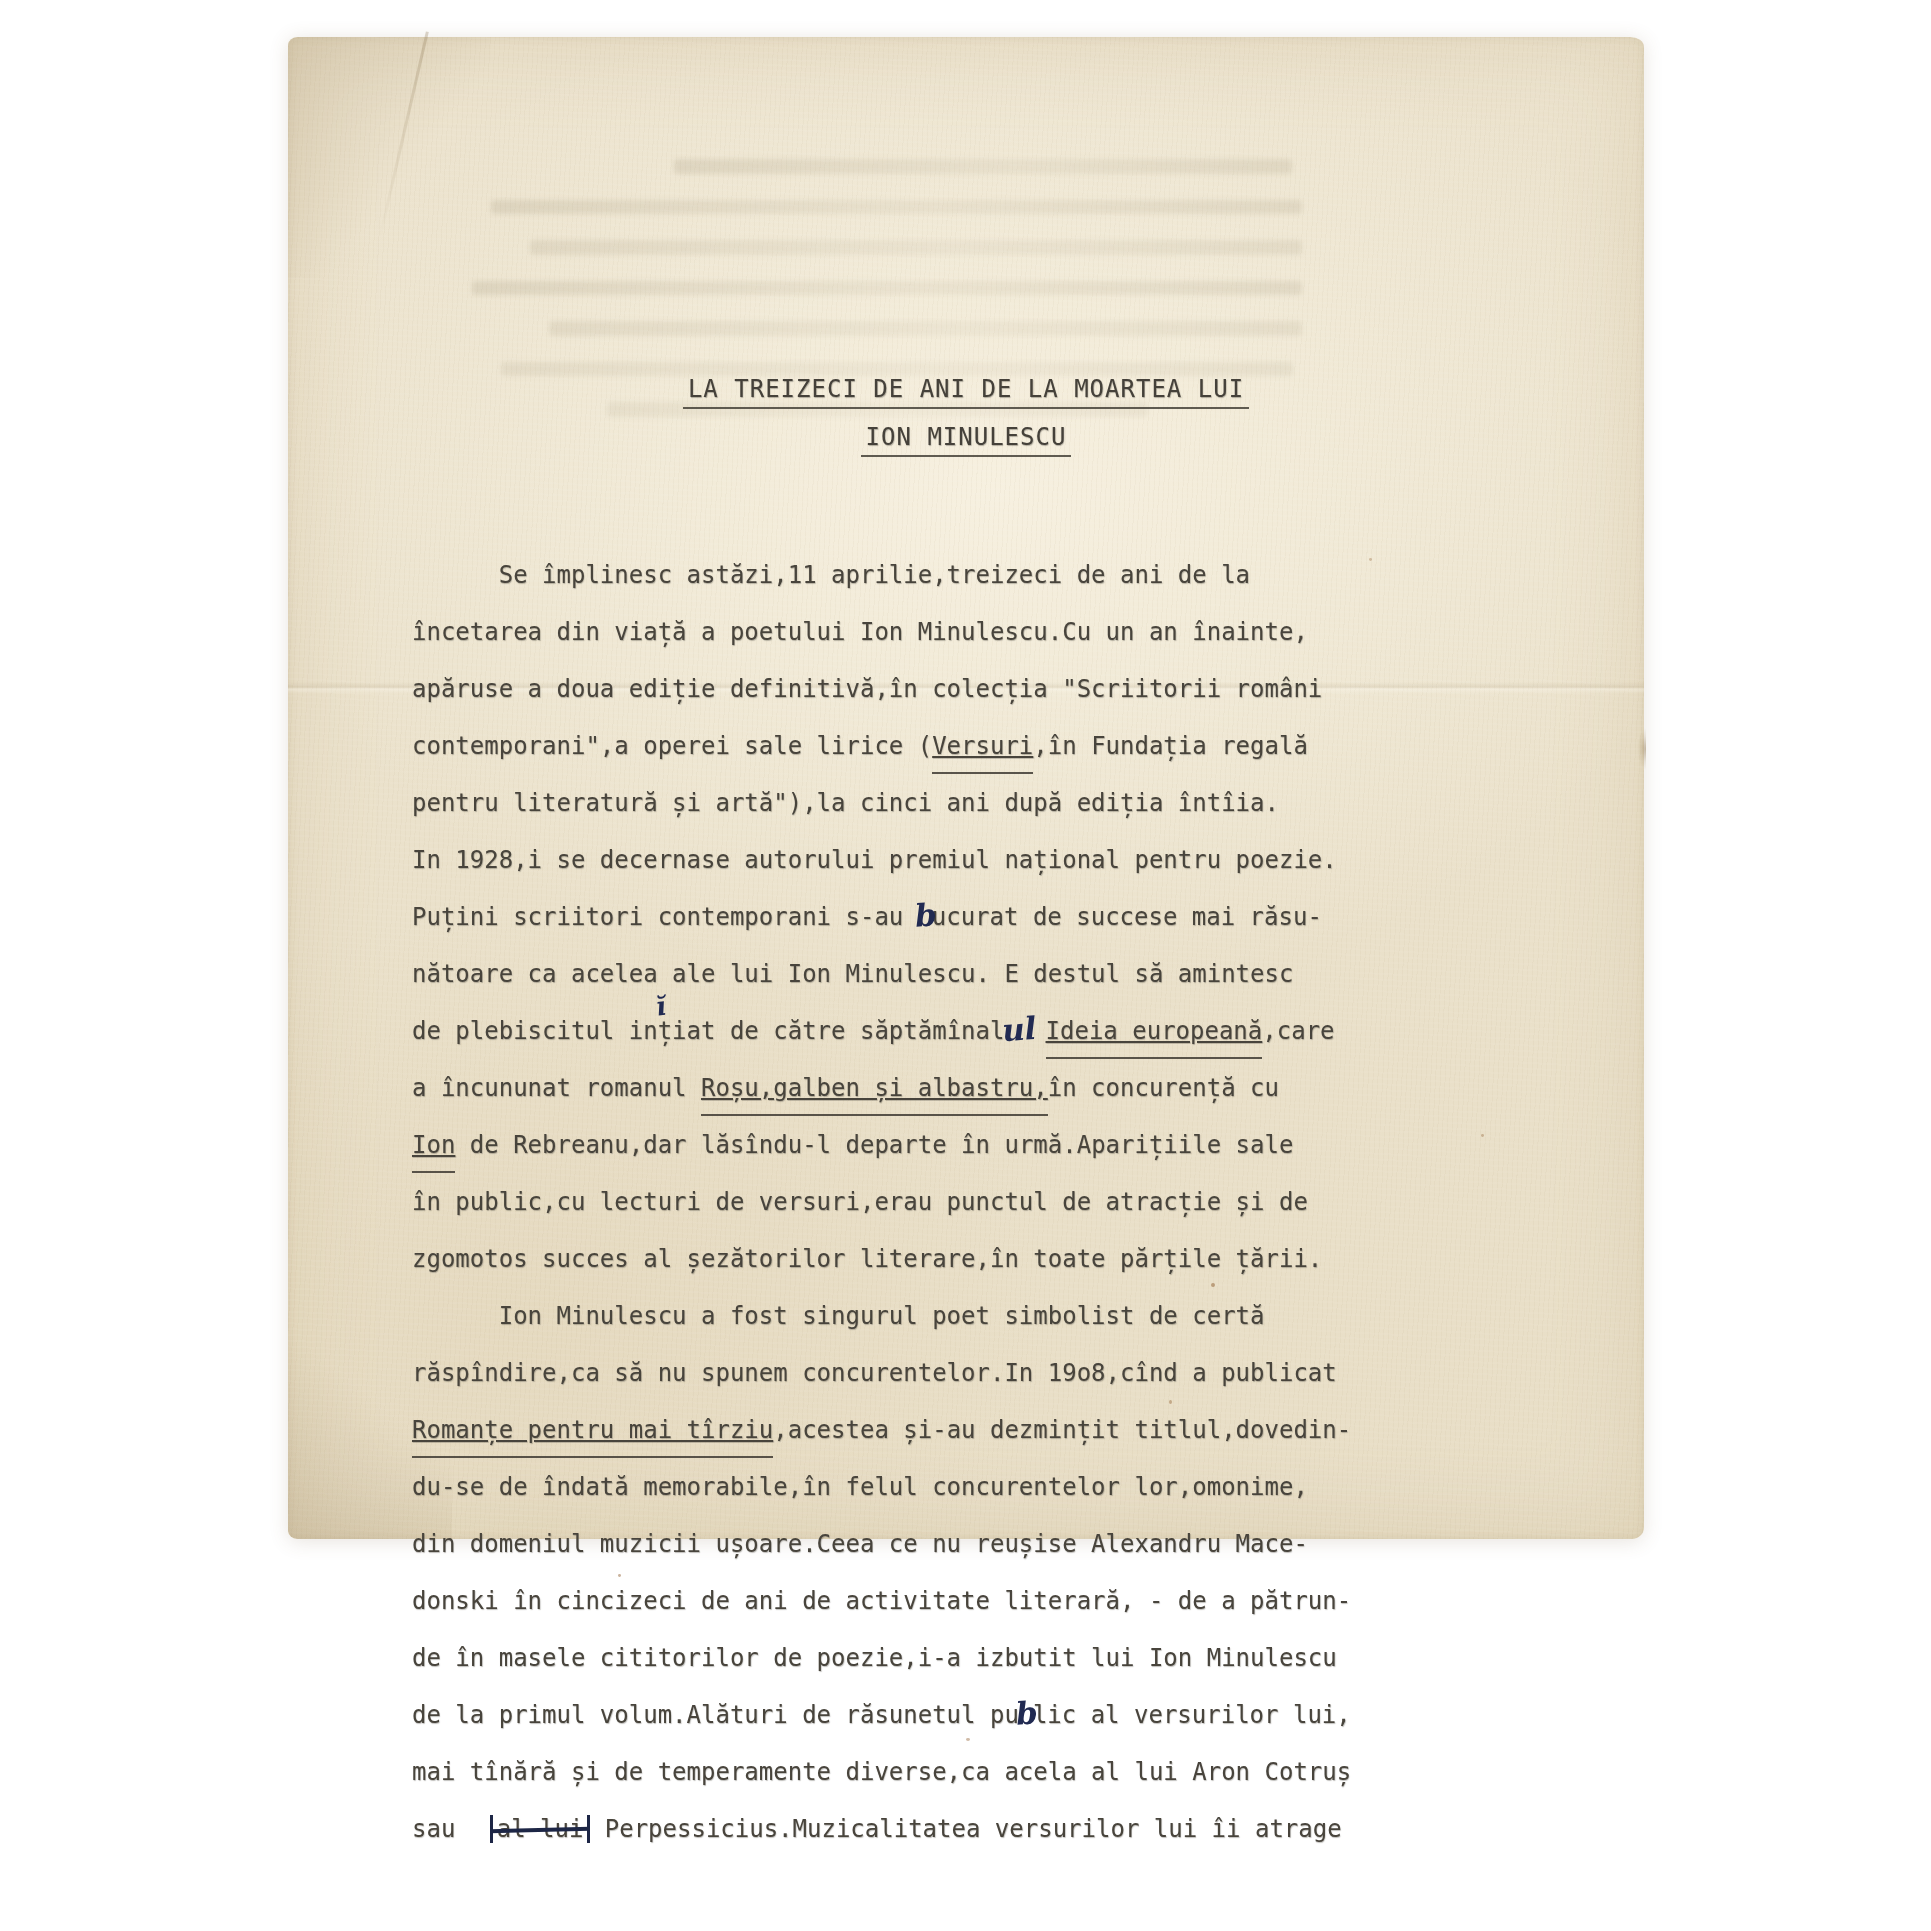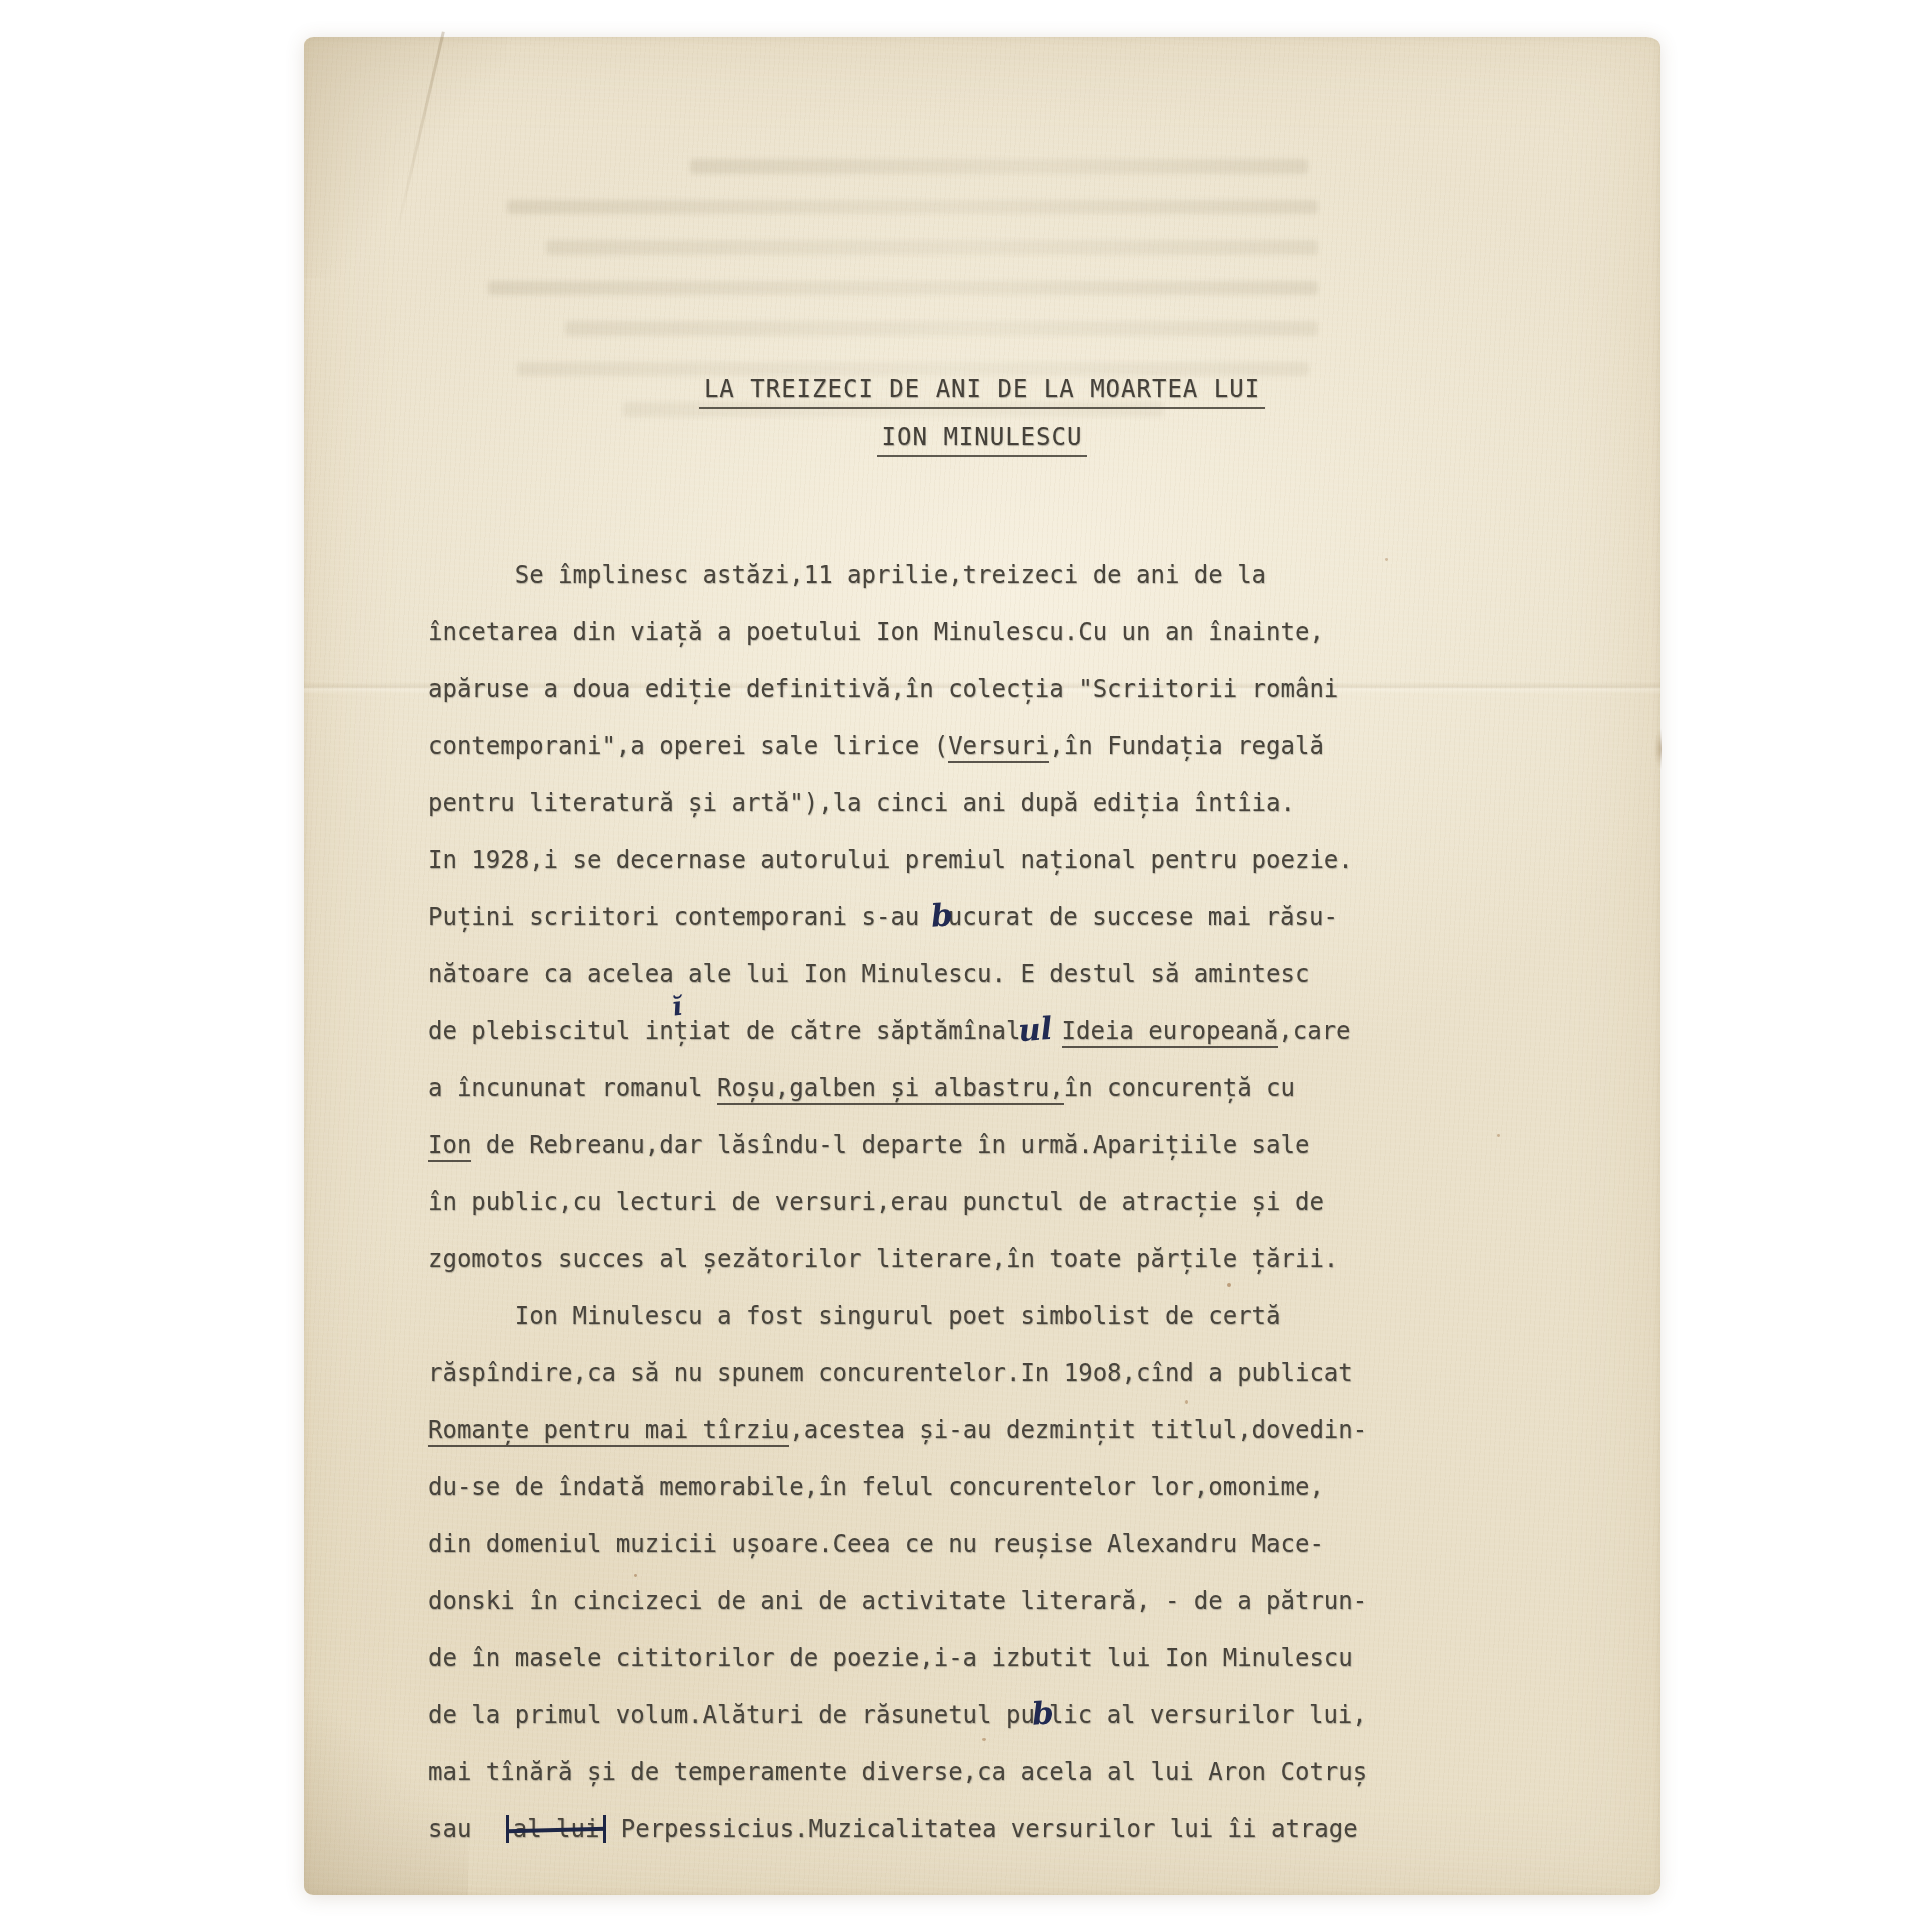--- a/index.html
+++ b/index.html
@@ -3,21 +3,21 @@
 <meta charset="utf-8">
 <style>
   html,body{margin:0;padding:0;}
   body{
     width:1931px;height:1931px;position:relative;overflow:hidden;
     background:#ffffff;
     font-family:"DejaVu Sans Mono", "Liberation Mono", monospace;
   }
   
   .paper{
-    position:absolute;left:304px;top:37px;width:1356px;height:1858px;
+    position:absolute;left:288px;top:37px;width:1356px;height:1502px;
     background:
       radial-gradient(1062px 734px at 52% 30%, rgba(248,242,226,.9), rgba(248,242,226,0) 70%),
       radial-gradient(869px 676px at 18% 85%, rgba(226,213,184,.55), rgba(226,213,184,0) 60%),
       linear-gradient(176deg,#ece3ce 0%,#ebe2cc 40%,#e8dec6 100%);
     border-radius:9.7px 13.5px 11.6px 9.7px / 7.7px 9.7px 11.6px 7.7px;
     box-shadow:
       0 2.9px 19.3px rgba(110,90,55,.16),
       inset 0 0 87px rgba(196,175,135,.30),
       inset 0 0 9.7px rgba(170,150,110,.22);
   }
@@ -64,21 +64,21 @@
     text-shadow:0.6px 0.8px 1px rgba(69,65,58,.38);
   }
   .title .tl{display:inline-block;border-bottom:2.9px solid rgba(62,58,50,.82);padding:0 4.8px 3.9px;}
   .title .row2{margin-top:14.5px;}
   .typed{
     position:absolute;left:124px;top:510px;width:1178px;
     color:#48443c;font-size:24px;line-height:57px;
     text-shadow:0.6px 0.8px 1px rgba(72,68,60,.35);
   }
   .line{white-space:pre;}
-  .u{border-bottom:2.4px solid rgba(62,58,50,.85);padding-bottom:1px;}
+  .u{border-bottom:2.4px solid rgba(62,58,50,.85);padding-bottom:12px;text-decoration:underline;}
   .ink{
     font-family:"DejaVu Serif", "Liberation Serif", serif;
     font-style:italic;font-weight:700;color:#212a52;
     display:inline-block;font-size:31px;line-height:0;
     transform:rotate(-4deg) translateY(1px);
     margin:0 -4.8px 0 -2.9px;text-shadow:none;
   }
   .ink.above{
     position:relative;top:-24px;width:11.6px;font-size:26px;
     margin:0 -9.7px 0 -1.9px;transform:rotate(-8deg);

